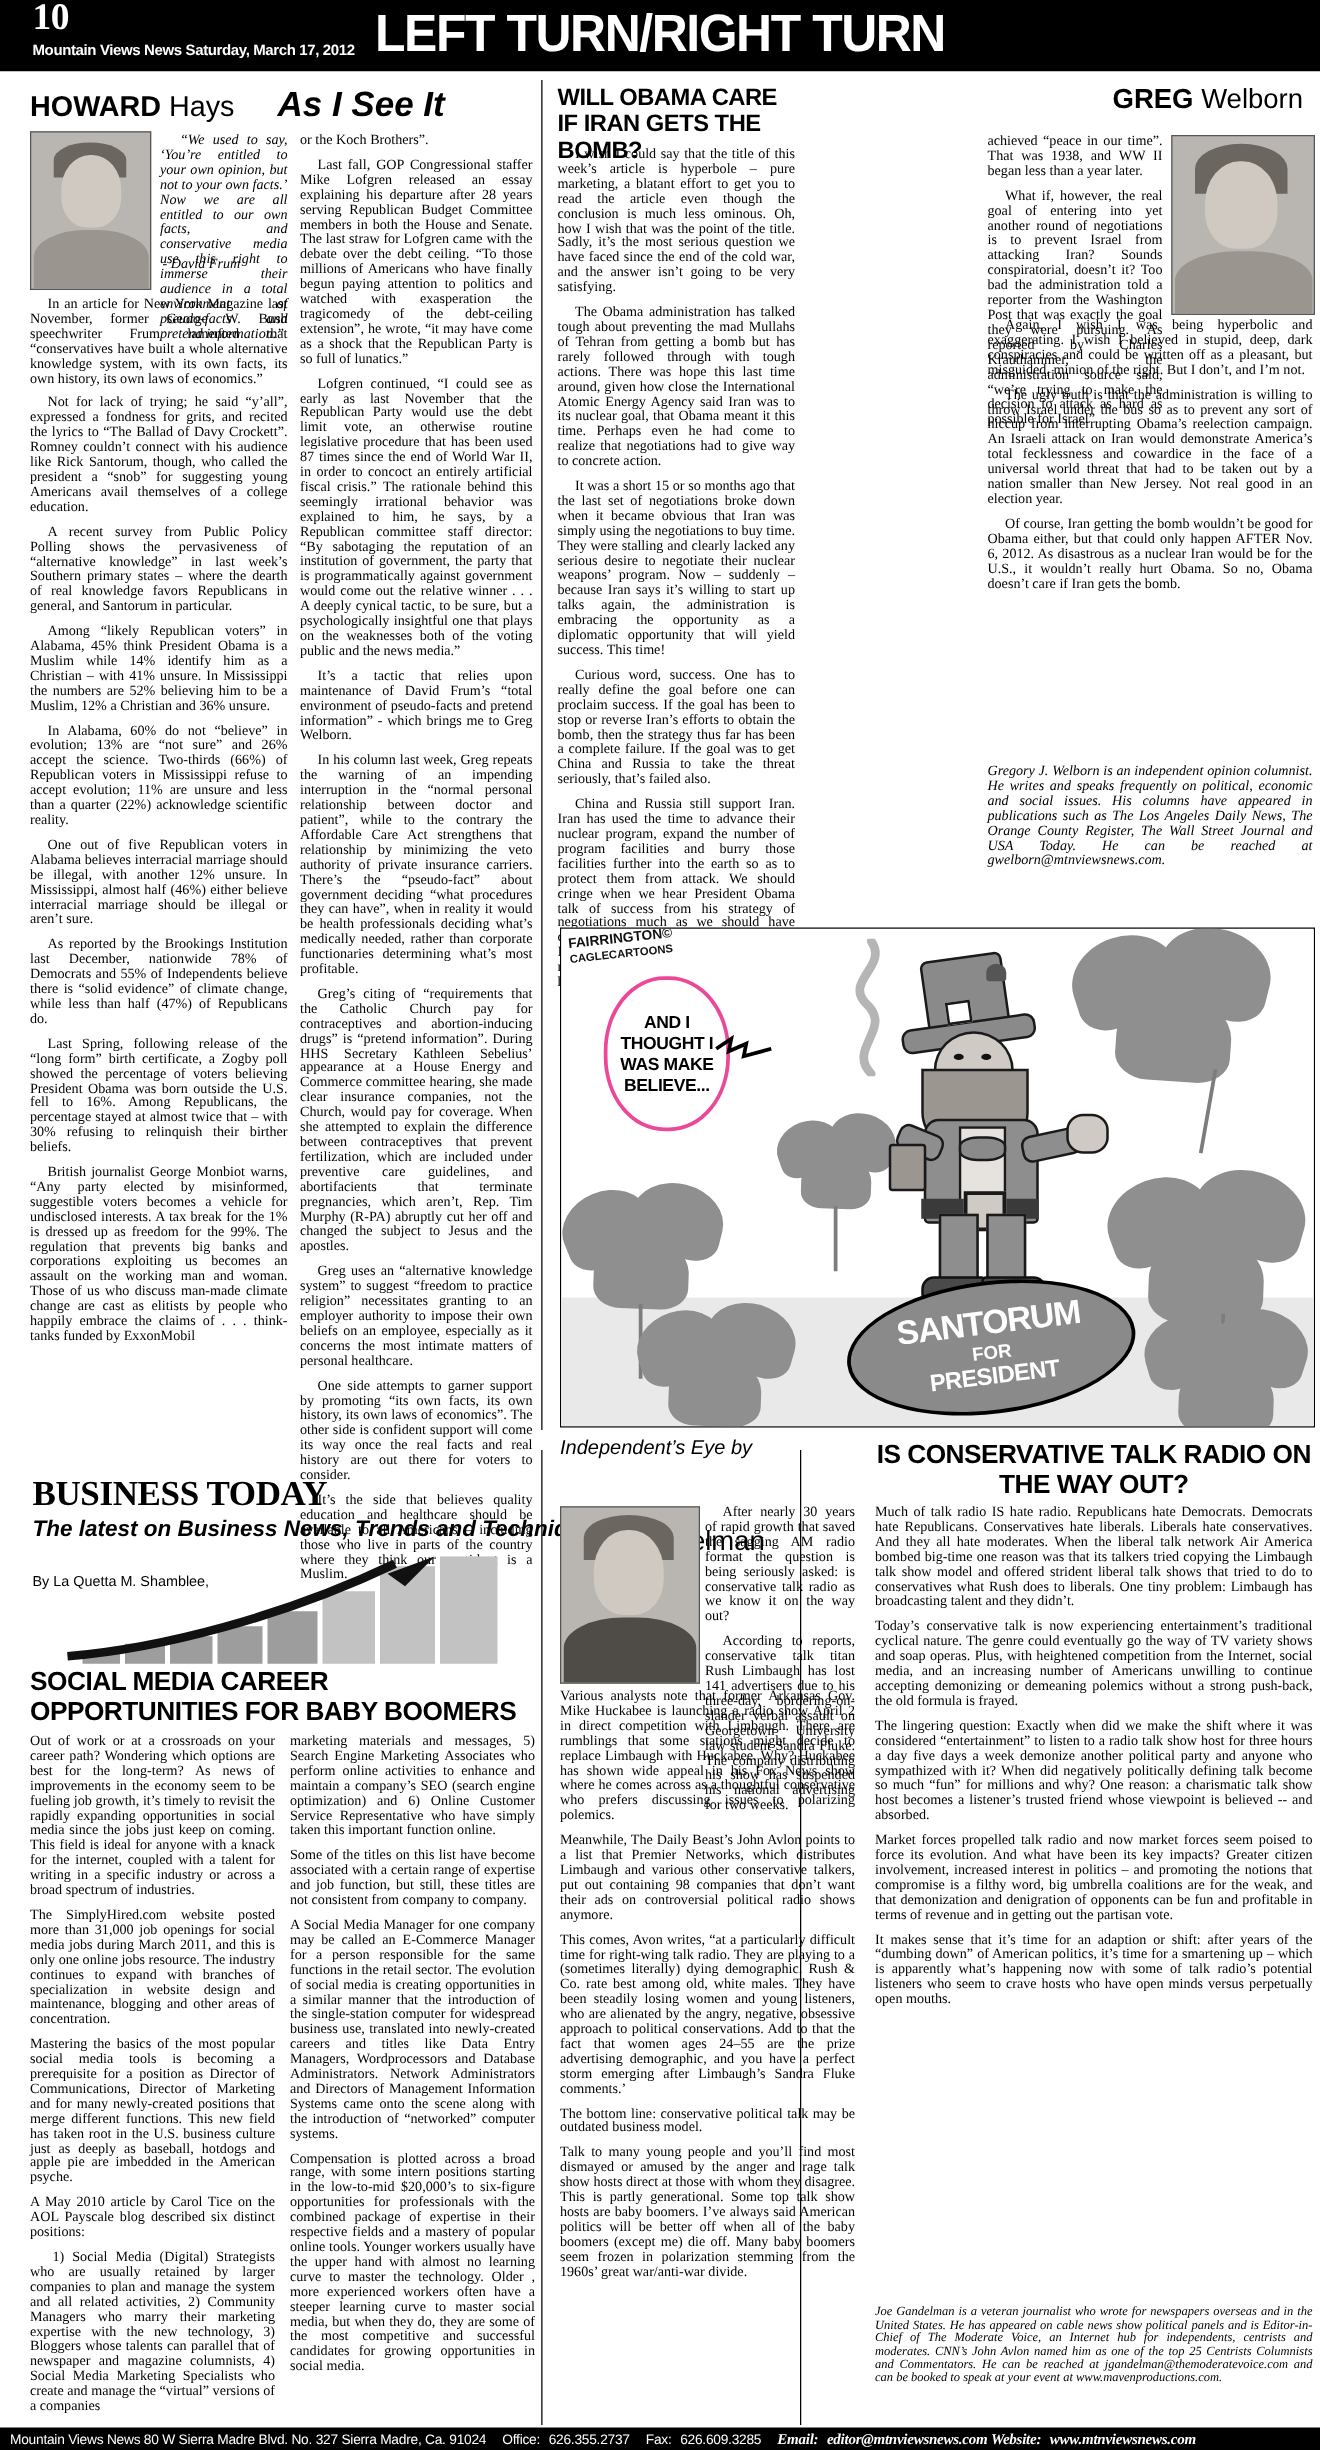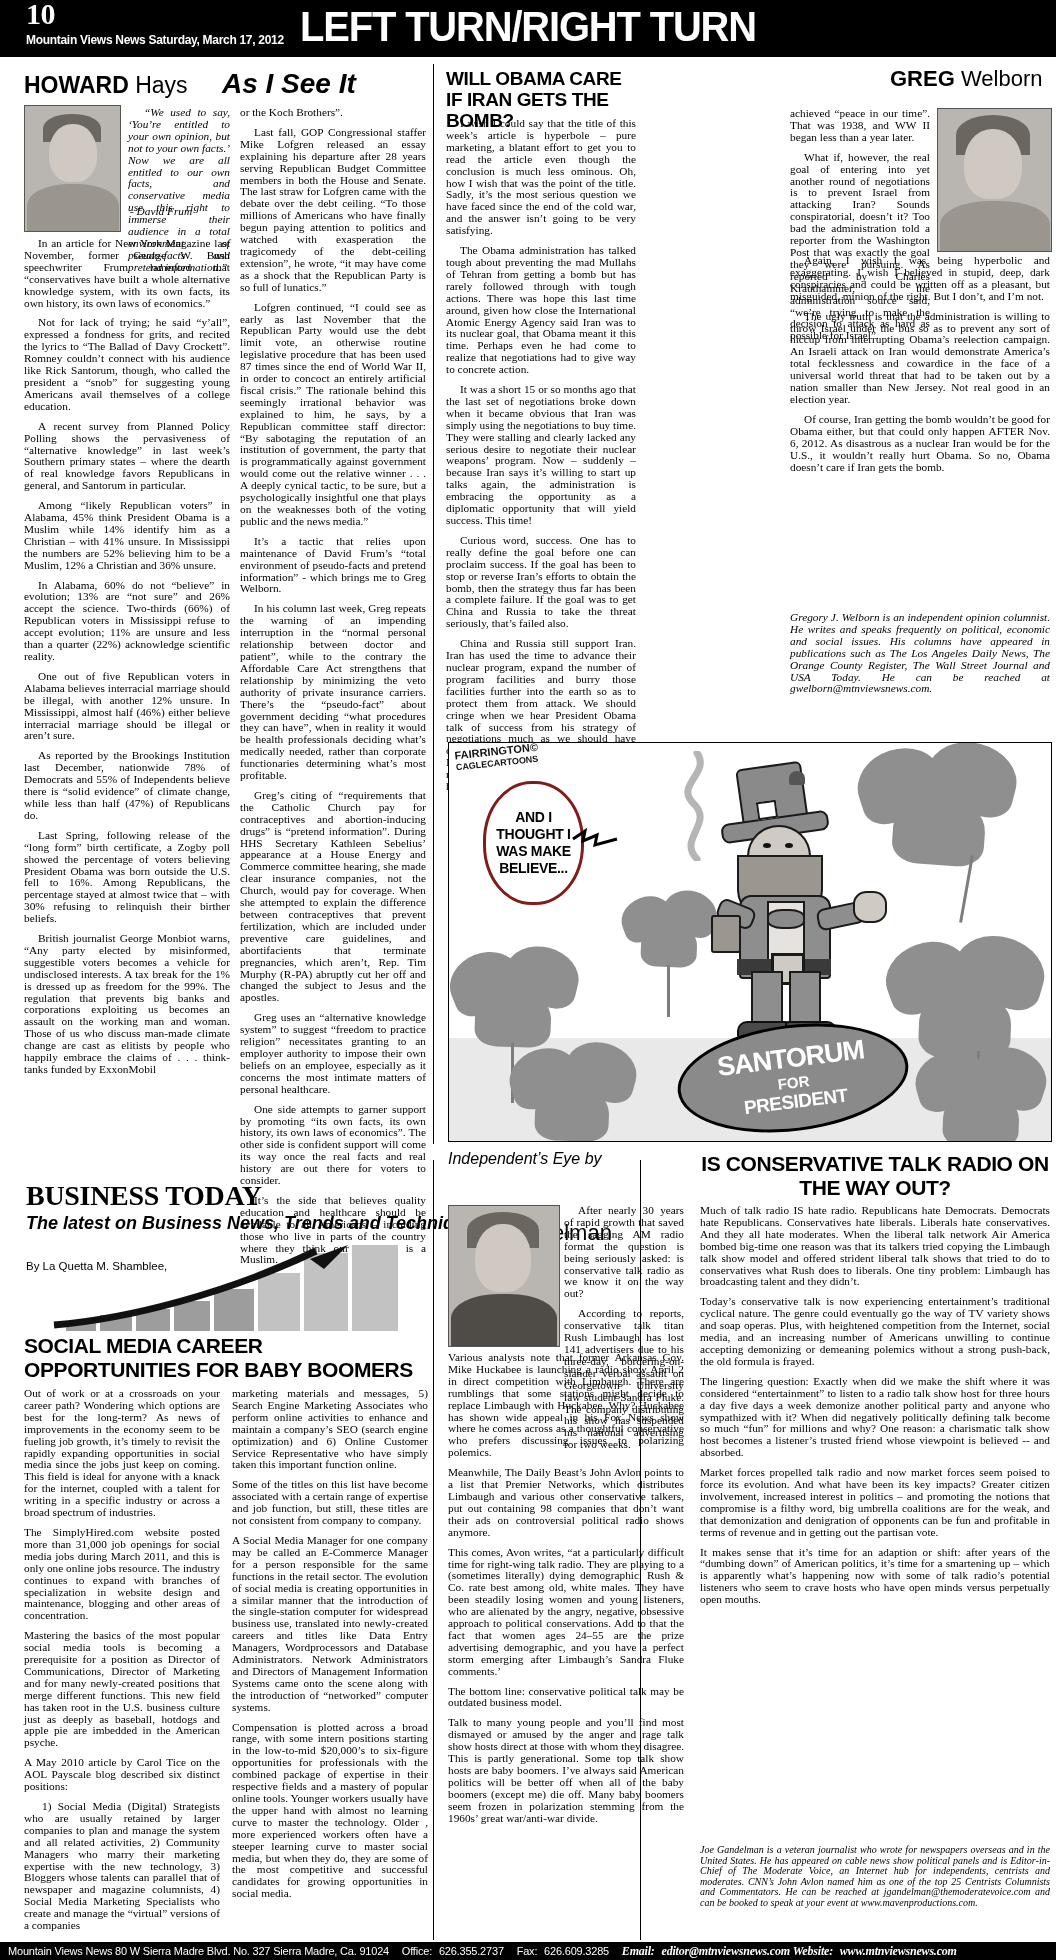--- a/index.html
+++ b/index.html
@@ -75,21 +75,21 @@
   
   .cartoon{
     position:absolute;border:1px solid #000;background:#ffffff;overflow:hidden;
   }
   .cl-sky{position:absolute;left:0;top:0;width:100%;height:100%;background:#ffffff;}
   .cl-ground{position:absolute;left:0;bottom:0;width:100%;height:26%;background:#e9e9e9;}
   .clover{position:absolute;}
   .clover .leaf{position:absolute;background:#8f8f8f;border-radius:60% 60% 35% 35%;}
   .clover .stem{position:absolute;background:#7d7d7d;width:3px;}
   .bubble{
-    position:absolute;background:#fff;border:3px solid #7f1d1d;border-radius:48%;
+    position:absolute;background:#fff;border:3px solid #ec4899;border-radius:48%;
     display:flex;align-items:center;justify-content:center;text-align:center;
     font-family:"Liberation Sans",sans-serif;font-weight:bold;font-size:14px;
     line-height:17px;letter-spacing:-0.3px;
   }
   .sign{
     position:absolute;background:#8a8a8a;border:3px solid #000;border-radius:50%;
     display:flex;flex-direction:column;align-items:center;justify-content:center;
     color:#fff;font-family:"Liberation Sans",sans-serif;font-weight:bold;
     transform:rotate(-7deg);
   }
@@ -139,21 +139,21 @@
 <div class="pull-italic" style="position:absolute;left:128px;top:107px;width:102px;text-indent:16px;">
   <span>“We used to say, ‘You’re entitled to your own opinion, but not to your own facts.’ Now we are all entitled to our own facts, and conservative media use this right to immerse their audience in a total environment of pseudo-facts and pretend information.”</span>
 </div>
 <div class="pull-italic" style="position:absolute;left:130px;top:206px;width:100px;">
   <span>- David Frum</span>
 </div>
 
 <div class="body-col" style="position:absolute;left:24px;top:238px;width:206px;">
   <p>In an article for New York Magazine last November, former George W. Bush speechwriter Frum lamented that “conservatives have built a whole alternative knowledge system, with its own facts, its own history, its own laws of economics.”</p>
   <p>Not for lack of trying; he said “y’all”, expressed a fondness for grits, and recited the lyrics to “The Ballad of Davy Crockett”.  Romney couldn’t connect with his audience like Rick Santorum, though, who called the president a “snob” for suggesting young Americans avail themselves of a college education.</p>
-  <p>A recent survey from Planned Policy Polling shows the pervasiveness of “alternative knowledge” in last week’s Southern primary states – where the dearth of real knowledge favors Republicans in general, and Santorum in particular.</p>
+  <p>A recent survey from Public Policy Polling shows the pervasiveness of “alternative knowledge” in last week’s Southern primary states – where the dearth of real knowledge favors Republicans in general, and Santorum in particular.</p>
   <p>Among “likely Republican voters” in Alabama, 45% think President Obama is a Muslim while 14% identify him as a Christian – with 41% unsure.  In Mississippi the numbers are 52% believing him to be a Muslim, 12% a Christian and 36% unsure.</p>
   <p>In Alabama, 60% do not “believe” in evolution; 13% are “not sure” and 26% accept the science.  Two-thirds (66%) of Republican voters in Mississippi refuse to accept evolution; 11% are unsure and less than a quarter (22%) acknowledge scientific reality.</p>
   <p>One out of five Republican voters in Alabama believes interracial marriage should be illegal, with another 12% unsure.  In Mississippi, almost half (46%) either believe interracial marriage should be illegal or aren’t sure.</p>
   <p>As reported by the Brookings Institution last December, nationwide 78% of Democrats and 55% of Independents believe there is “solid evidence” of climate change, while less than half (47%) of Republicans do.</p>
   <p>Last Spring, following release of the “long form” birth certificate, a Zogby poll showed the percentage of voters believing President Obama was born outside the U.S. fell to 16%.  Among Republicans, the percentage stayed at almost twice that – with 30% refusing to relinquish their birther beliefs.</p>
   <p>British journalist George Monbiot warns, “Any party elected by misinformed, suggestible voters becomes a vehicle for undisclosed interests.  A tax break for the 1% is dressed up as freedom for the 99%.  The regulation that prevents big banks and corporations exploiting us becomes an assault on the working man and woman.  Those of us who discuss man-made climate change are cast as elitists by people who happily embrace the claims of . . .  think-tanks funded by ExxonMobil</p>
 </div>
 
 <div class="body-col" style="position:absolute;left:240px;top:107px;width:186px;">
   <p class="noind">or the Koch Brothers”.</p>

